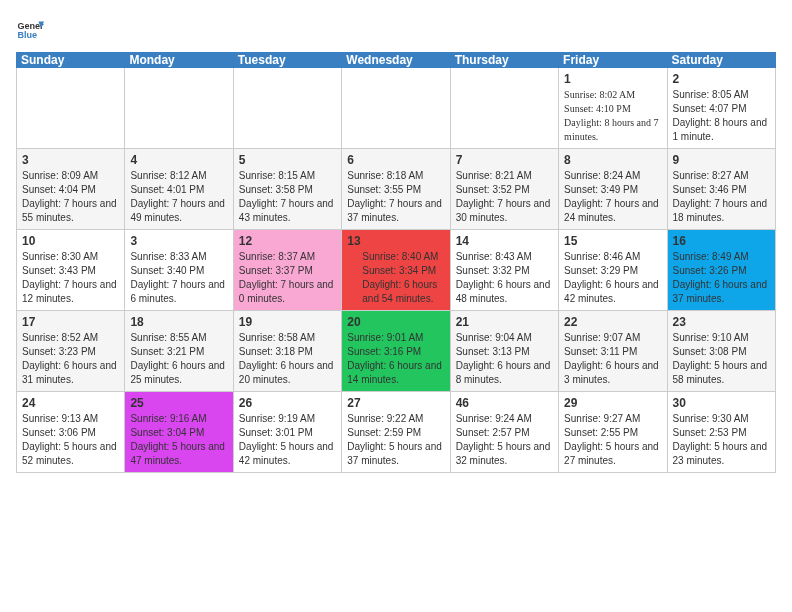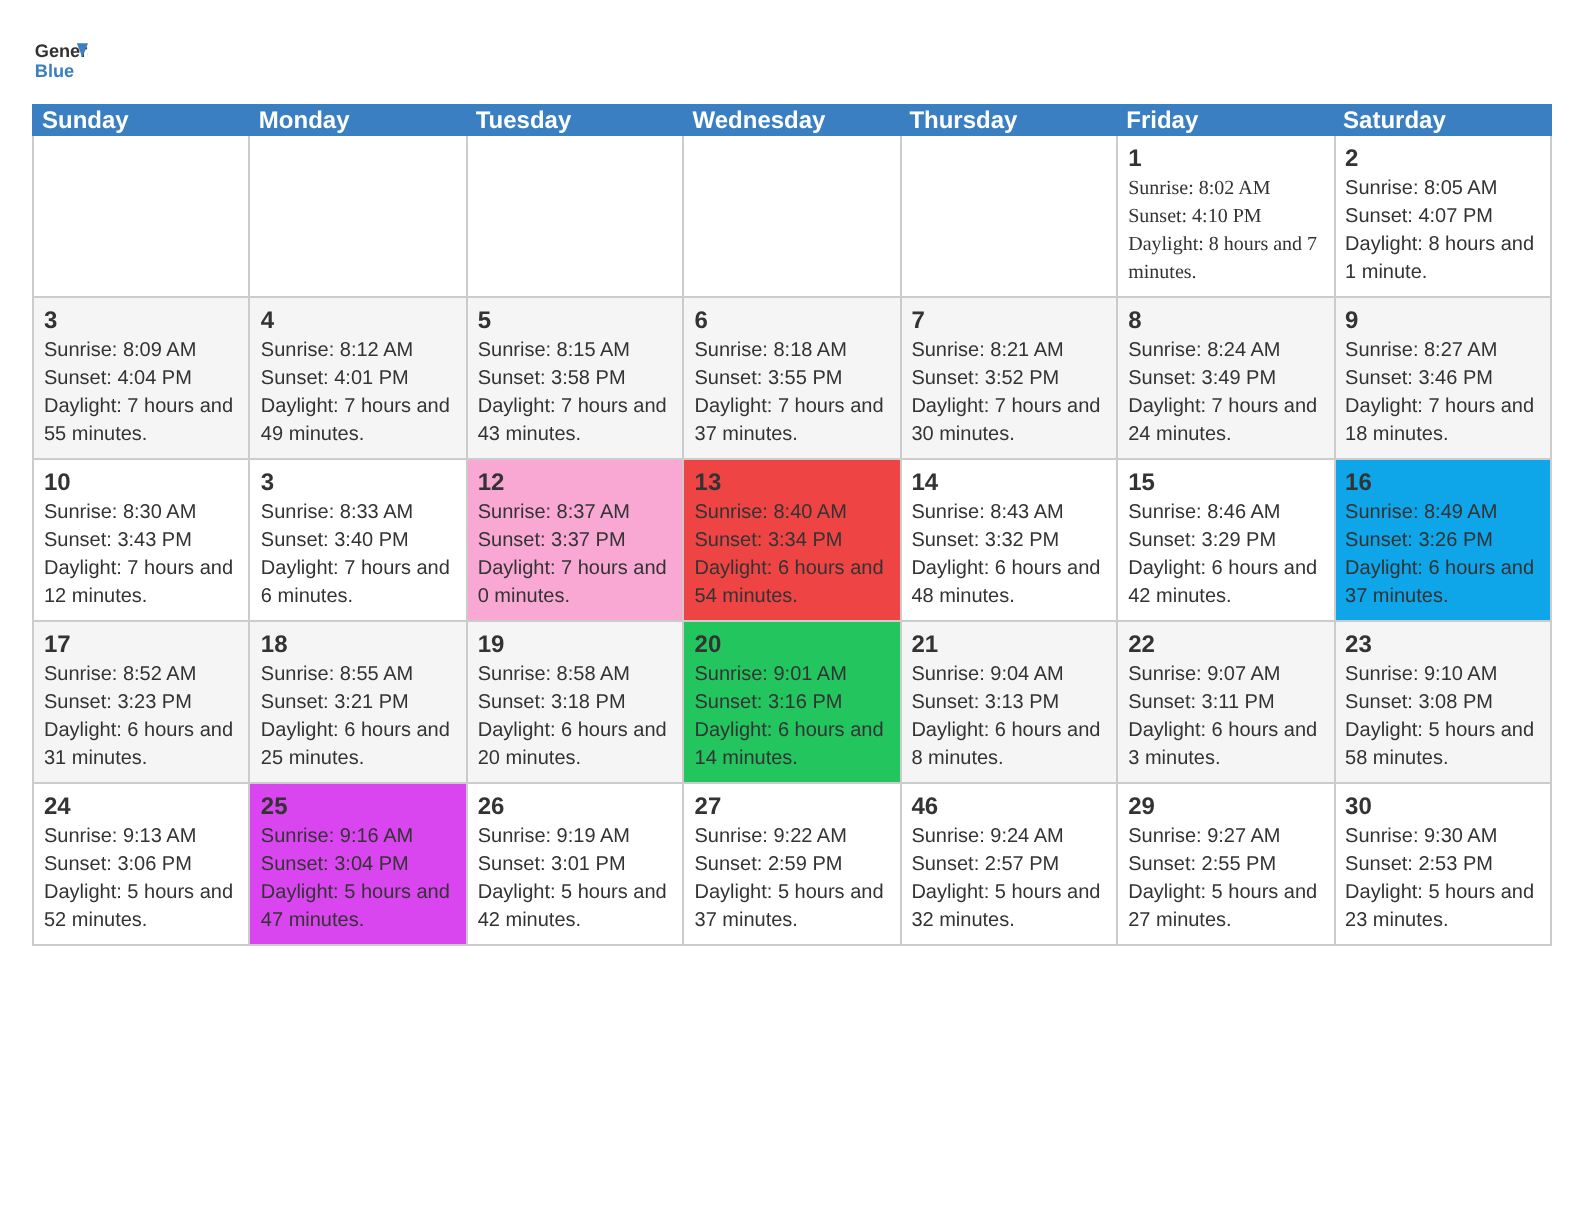--- a/index.html
+++ b/index.html
@@ -189,21 +189,21 @@
 Daylight: 7 hours and 6 minutes.</div>
         </td>
         <td style="background: #f9a8d4;">
           <span class="day-number">12</span>
           <div class="day-info" style="white-space: pre-line;">Sunrise: 8:37 AM
 Sunset: 3:37 PM
 Daylight: 7 hours and 0 minutes.</div>
         </td>
         <td style="background: #ef4444;">
           <span class="day-number">13</span>
-          <div class="day-info" style="white-space: pre-line;">Sunrise: 8:40 AM
+          <div class="day-info" style="white-space: pre-line; margin-left: 15px;">Sunrise: 8:40 AM
 Sunset: 3:34 PM
 Daylight: 6 hours and 54 minutes.</div>
         </td>
         <td style="background: rgb(255, 255, 255);">
           <span class="day-number">14</span>
           <div class="day-info" style="white-space: pre-line;">Sunrise: 8:43 AM
 Sunset: 3:32 PM
 Daylight: 6 hours and 48 minutes.</div>
         </td>
         <td style="background: rgb(255, 255, 255);">

